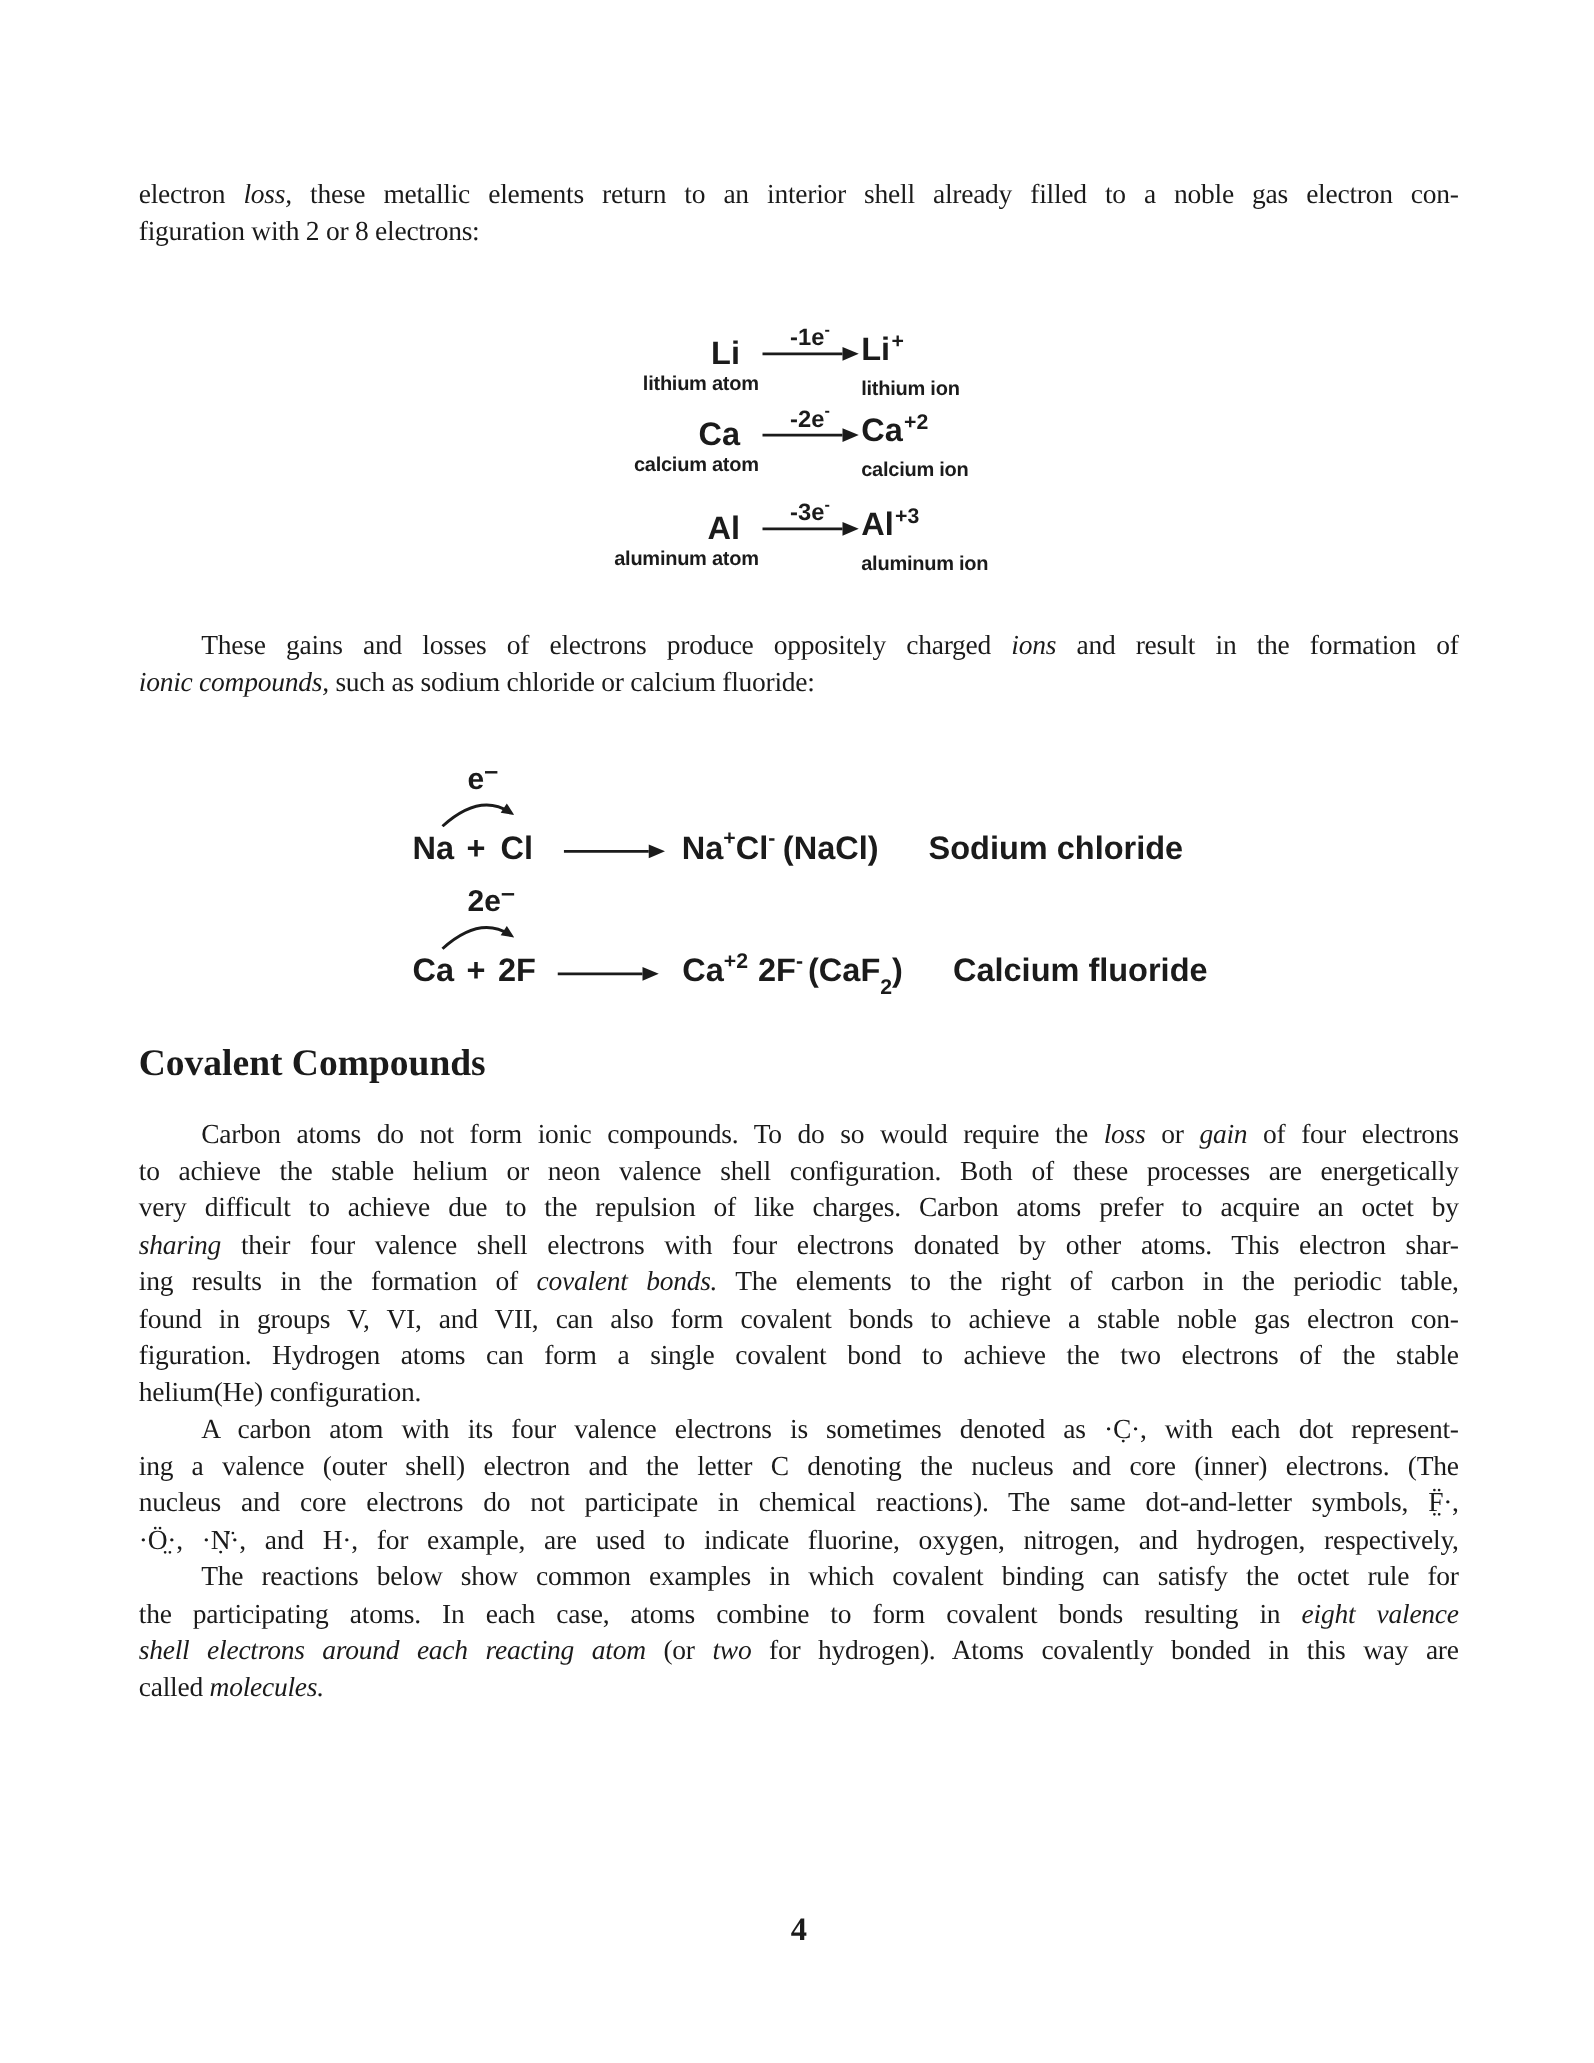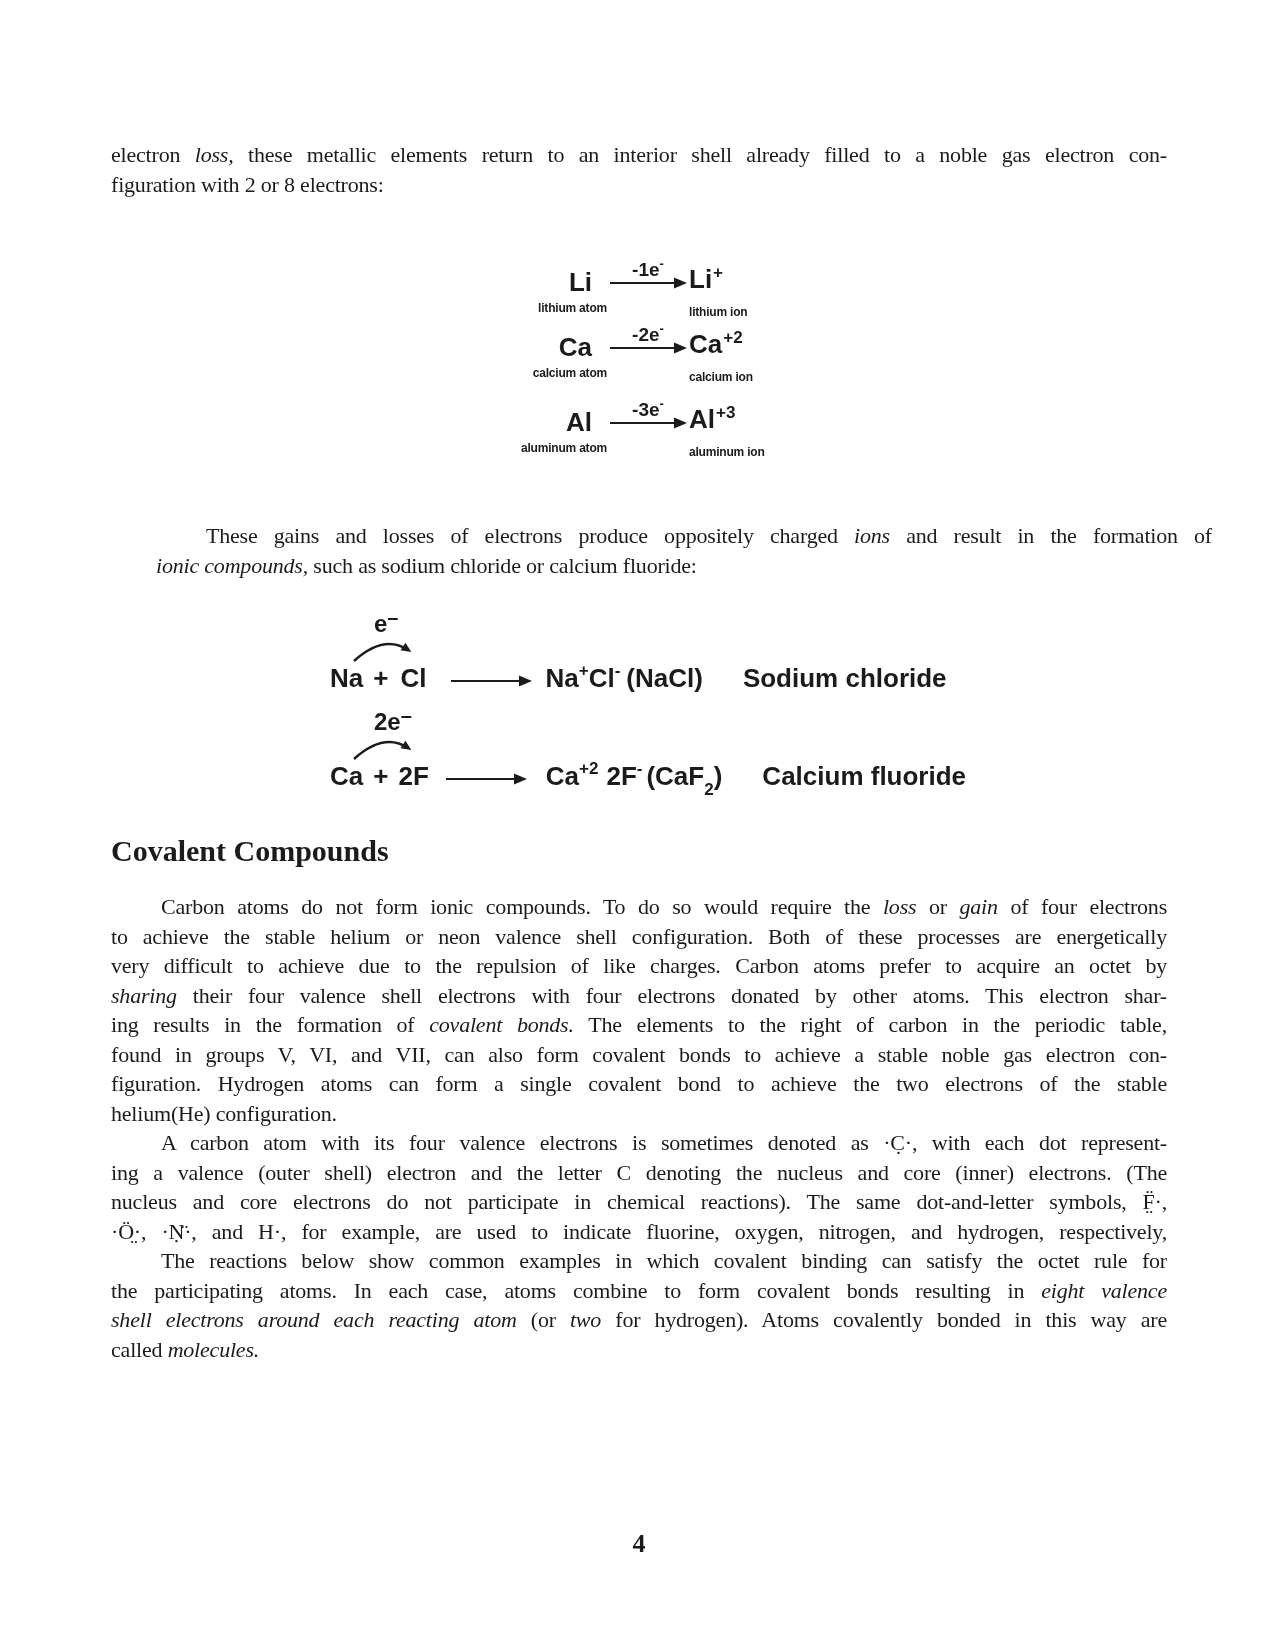--- a/index.html
+++ b/index.html
@@ -17,21 +17,21 @@
            font-size:26px;font-weight:bold;}
   
   .diag{font-family:"Liberation Sans",sans-serif;font-weight:bold;color:#1b1b1b;}
   
   #diagram1{position:absolute;left:400px;top:252px;width:470px;}
   .d1-row{position:absolute;left:0;display:flex;align-items:flex-start;}
   .d1-row.r0{top:3px;} .d1-row.r1{top:68px;} .d1-row.r2{top:143px;}
   .d1-atom{width:207px;text-align:right;padding-top:13px;}
   .d1-sym{font-size:26px;line-height:28px;}
   .d1-atom .d1-sym{padding-right:15px;}
-  .d1-label{font-size:12px;line-height:20px;margin-top:2px;letter-spacing:-0.2px;white-space:nowrap;}
+  .d1-label{font-size:16px;line-height:20px;margin-top:2px;letter-spacing:-0.2px;white-space:nowrap;}
   .d1-arrowcell{width:82px;text-align:center;}
   .d1-alabel{font-size:19px;line-height:20px;height:20px;}
   .d1-alabel sup{font-size:13px;position:relative;top:-1px;}
   .d1-arrowcell svg{display:block;margin:1px auto 0 auto;}
   .d1-ion{padding-top:7px;text-align:left;}
   .d1-ion .d1-sym{line-height:34px;}
   .ion-sup{font-size:17px;position:relative;top:-10px;margin-left:1px;}
   
   #diagram2{position:absolute;left:330px;top:612px;width:770px;}
   .d2-elabel{font-size:24px;line-height:24px;margin-left:44px;}
@@ -106,21 +106,21 @@
           <polygon points="66,1.5 79,7 66,12.5" fill="#1b1b1b"></polygon>
         </svg>
       </div>
       <div class="d1-ion">
         <div class="d1-sym"><span>Al</span><span class="ion-sup">+3</span></div>
         <div class="d1-label">aluminum ion</div>
       </div>
     </div>
   </div>
 
-  <div class="tb" style="top:521px;margin-left:45px;">
+  <div class="tb" style="top:501px;">
       <div class="line indent">These gains and losses of electrons produce oppositely charged <i>ions</i> and result in the formation of</div>
       <div class="line last"><i>ionic compounds,</i> such as sodium chloride or calcium fluoride:</div>
     </div>
 
   <div id="diagram2" class="diag">
 
     <div class="d2-row">
       <div class="d2-elabel"><span>e</span><span class="e-sup">–</span></div>
       <svg class="d2-arc" width="68" height="24" viewBox="0 0 68 24">
         <path d="M4 23 Q34 -4 58 12" fill="none" stroke="#1b1b1b" stroke-width="2.4"></path>

